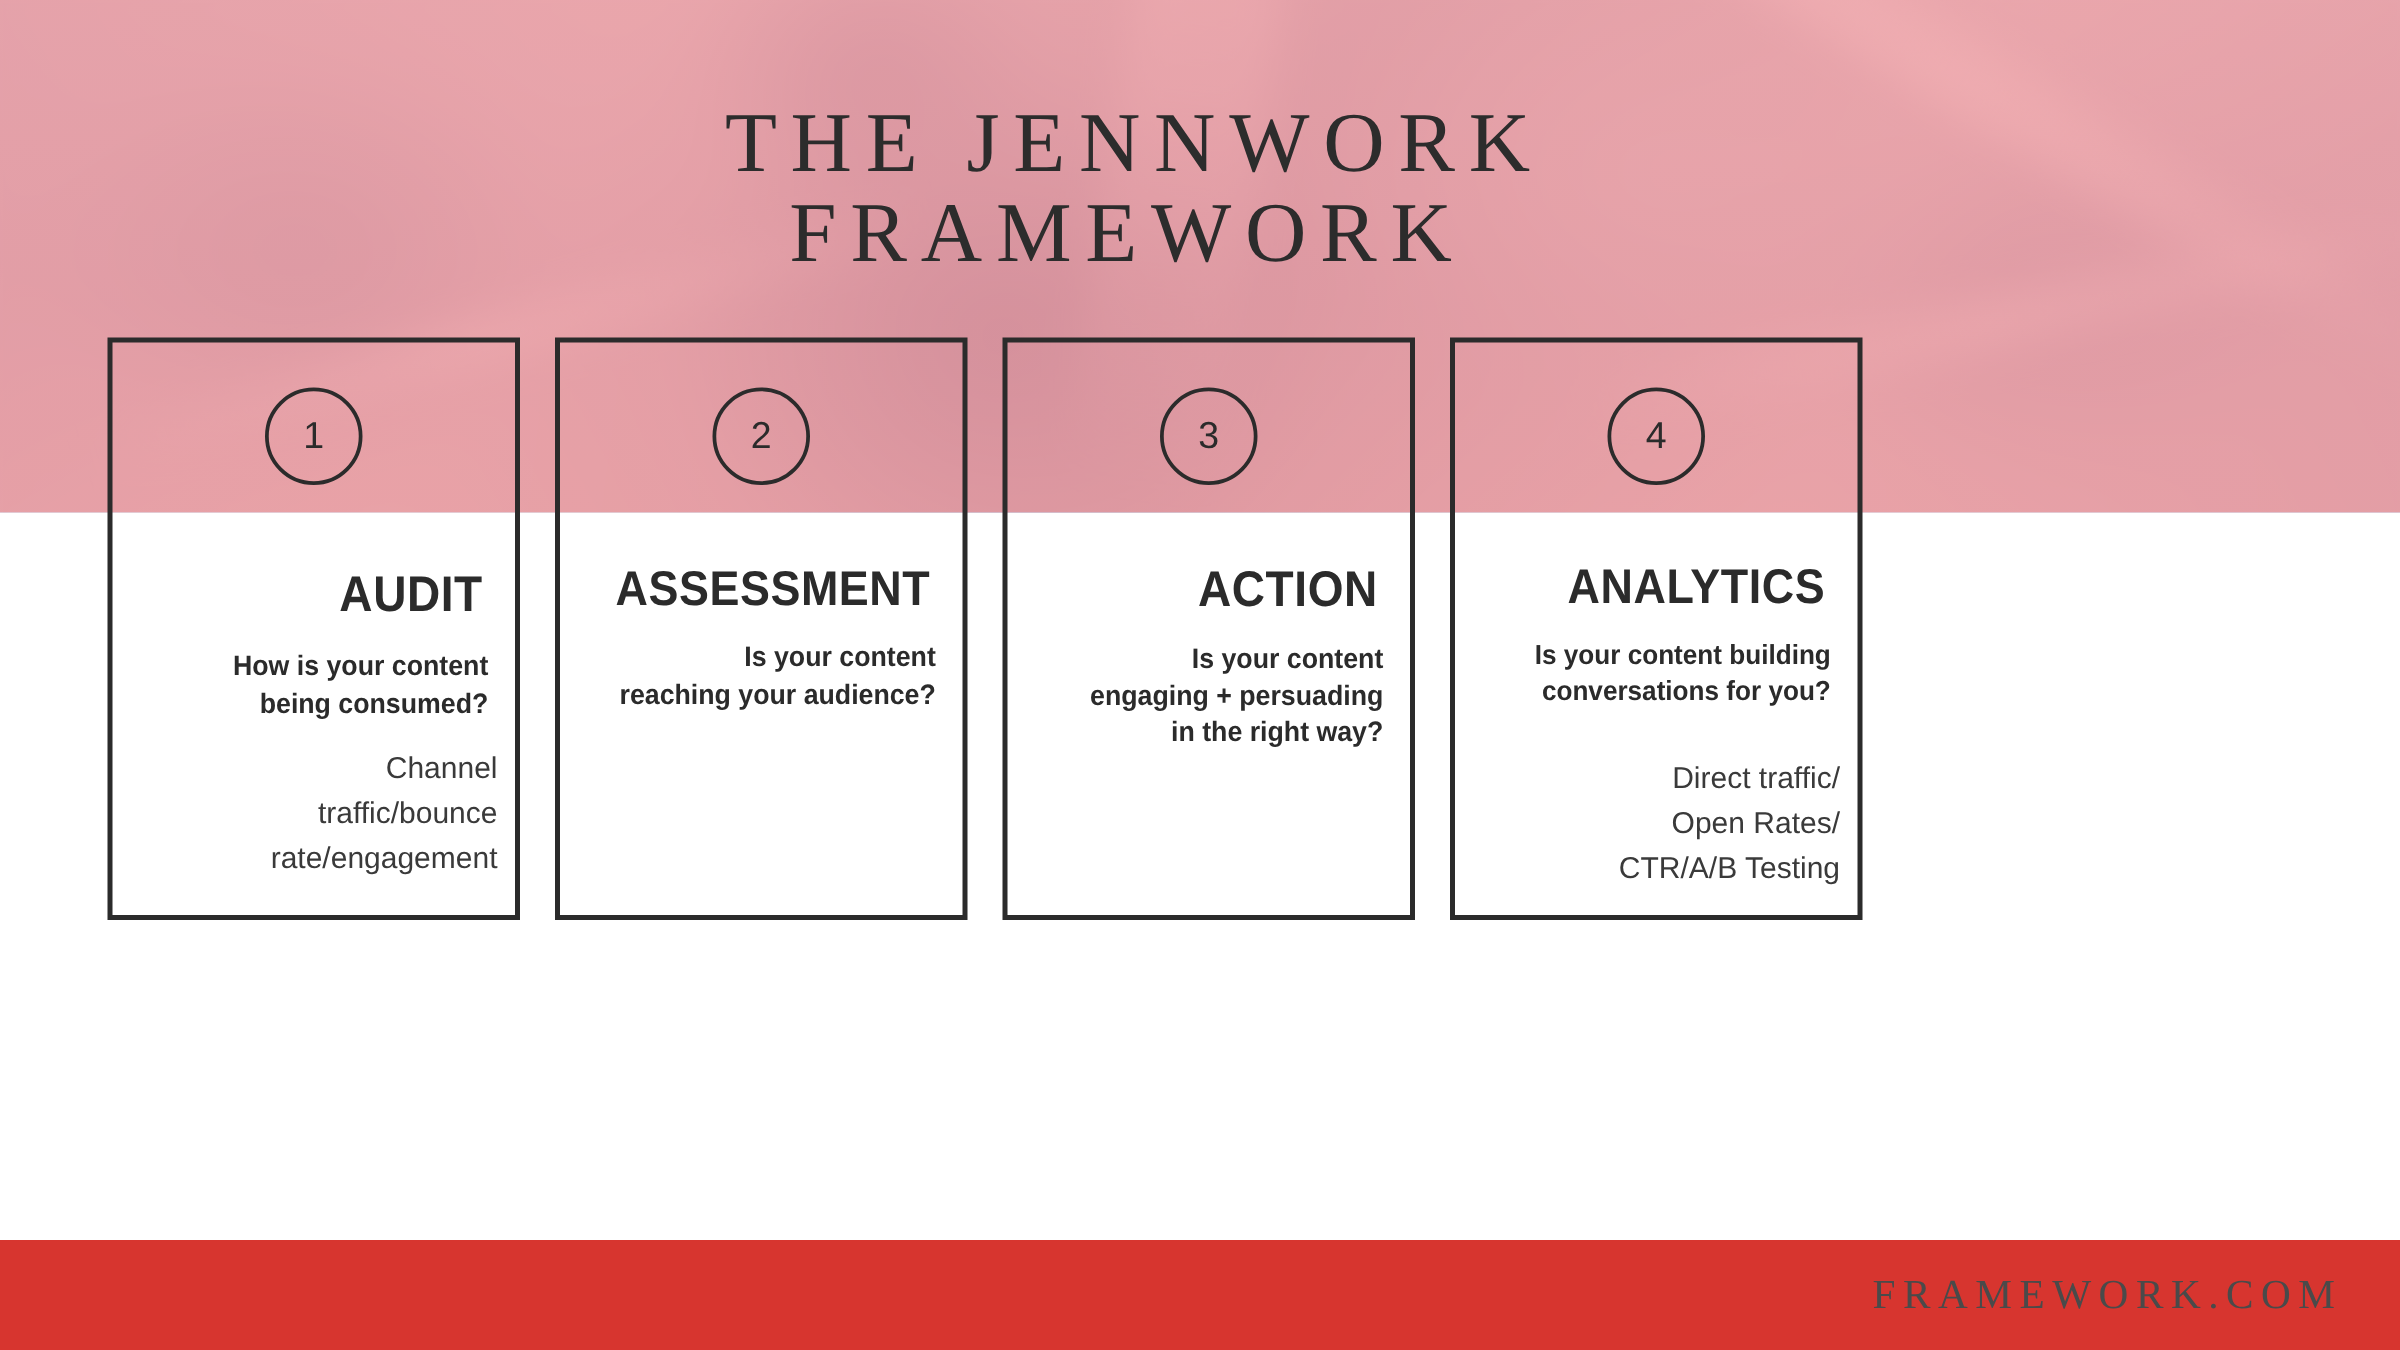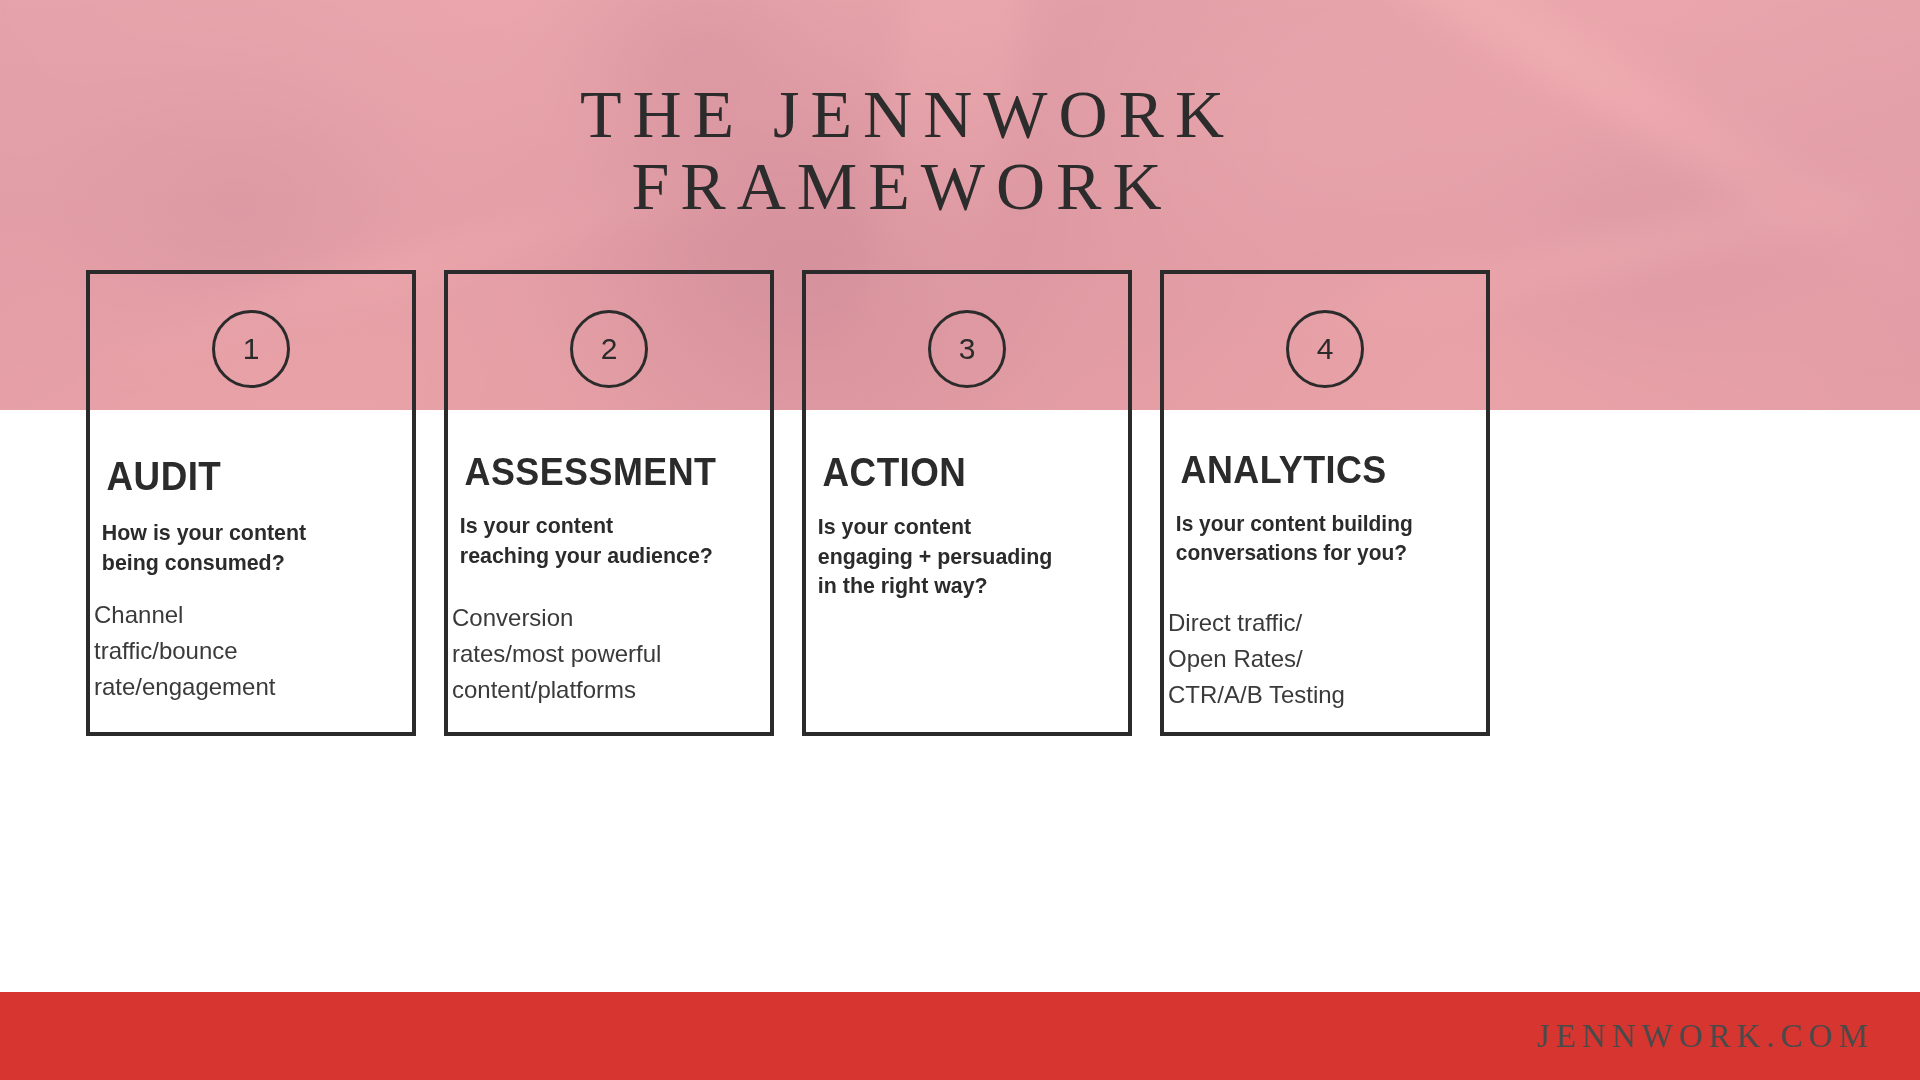--- a/index.html
+++ b/index.html
@@ -127,22 +127,22 @@
     color: #2b2b2b;
     font-family: "Liberation Sans", sans-serif;
     font-size: 30px;
     font-weight: 400;
     box-sizing: border-box;
   }
 
   .card-body {
     width: 100%;
     box-sizing: border-box;
-    padding: 0 4px;
-    text-align: left;
+    padding: 0 14px;
+    text-align: right;
     color: #2b2b2b;
   }
   .card-heading {
     font-family: "Liberation Sans", sans-serif;
     font-weight: 700;
     font-size: 40px;
     letter-spacing: 0.5px;
     line-height: 1;
     color: #2b2b2b;
     transform: scaleX(0.92);
@@ -240,23 +240,20 @@
     </div>
 
     <div class="card c2">
       <div class="num-circle">
         <span>2</span>
       </div>
       <div class="card-body">
         <div class="card-heading">ASSESSMENT</div>
         <div class="card-question">Is your content
 reaching your audience?</div>
-        <div class="card-detail">Conversion
-rates/most powerful
-content/platforms</div>
       </div>
     </div>
 
     <div class="card c3">
       <div class="num-circle">
         <span>3</span>
       </div>
       <div class="card-body">
         <div class="card-heading">ACTION</div>
         <div class="card-question">Is your content
@@ -275,16 +272,16 @@
 conversations for you?</div>
         <div class="card-detail">Direct traffic/
 Open Rates/
 CTR/A/B Testing</div>
       </div>
     </div>
 
   </div>
 
   <div class="footer-bar">
-    <div class="footer-url">JENNWORK.COM</div>
+    <div class="footer-url">FRAMEWORK.COM</div>
   </div>
 
 </div>
 
 </body></html>

